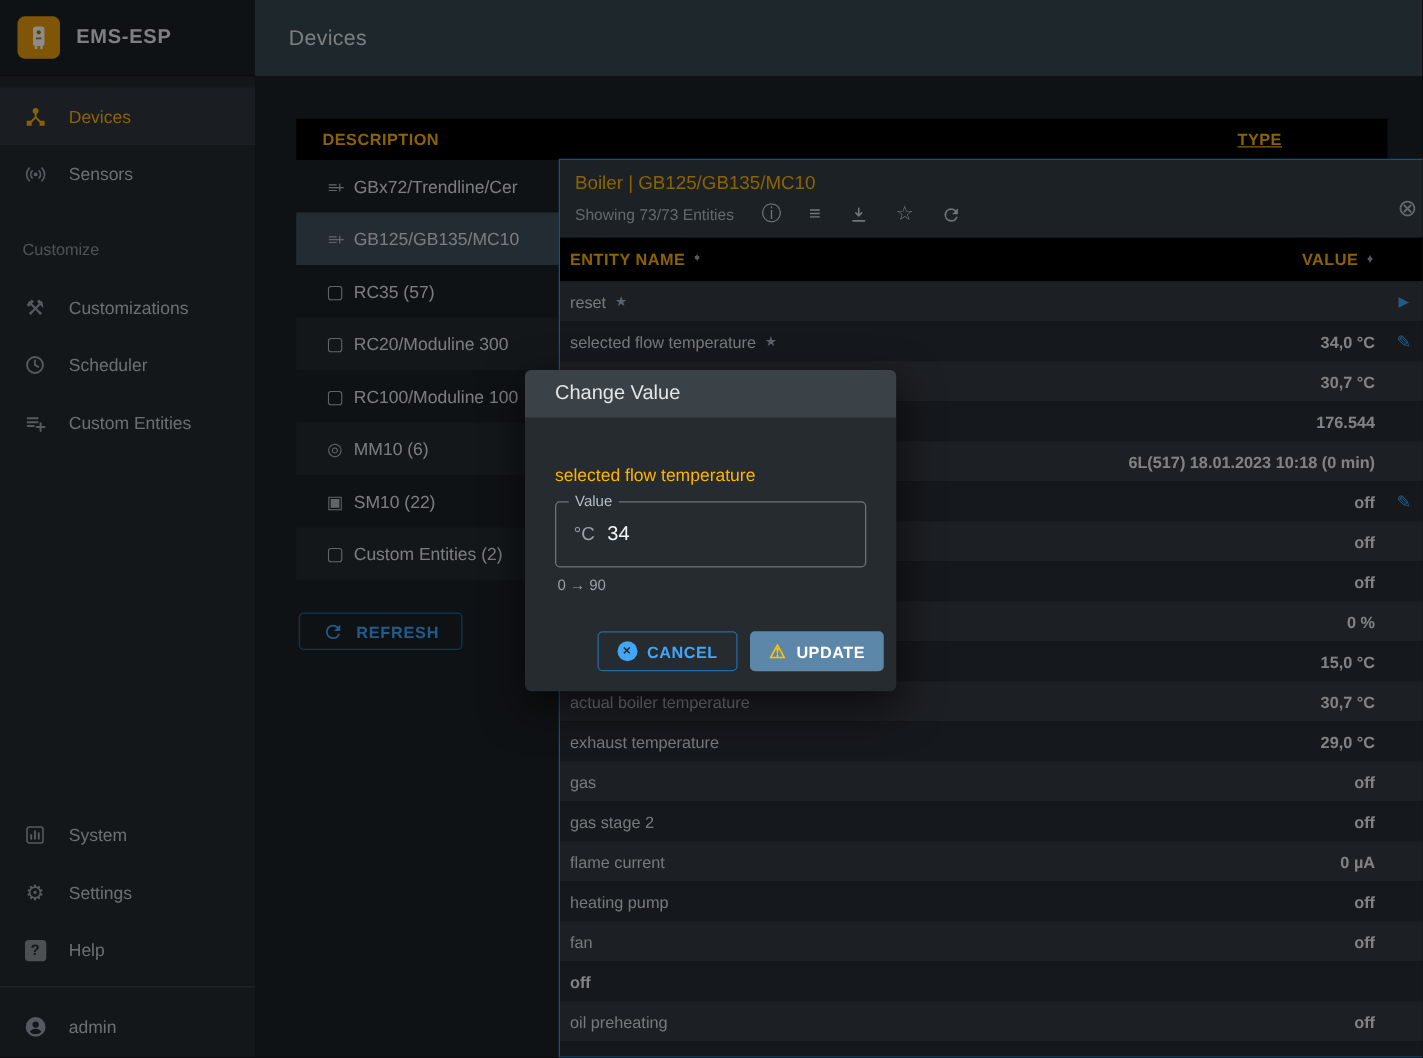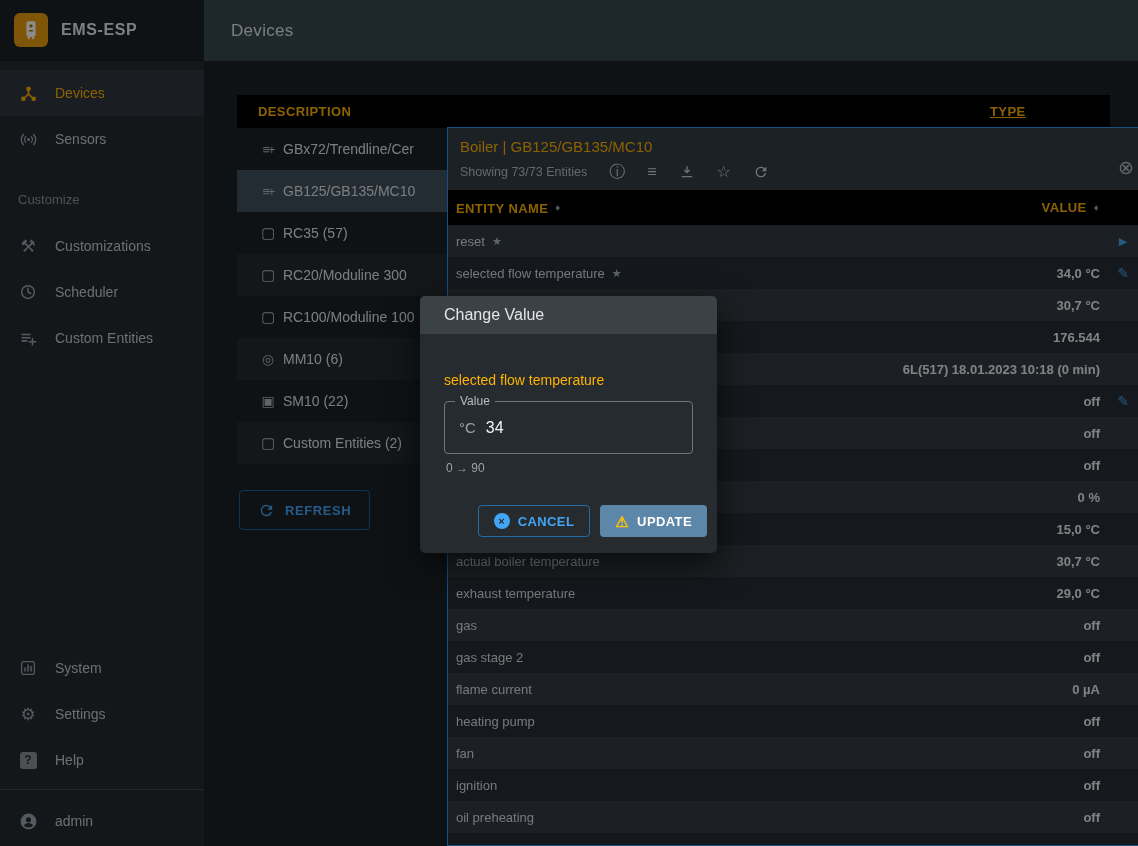--- a/index.html
+++ b/index.html
@@ -46,21 +46,21 @@
   .dt-row:nth-child(odd){background:#1d2227;}
   .dt-row:nth-child(even){background:#242a30;}
   .dt-row.selected{background:#41505c;}
   .dev-icon{width:26px;margin-left:18px;color:#aeb8bf;font-size:14px;text-align:center;flex:0 0 26px;}
   .dev-icon[data-icon="boiler"]::before{content:"≡+";letter-spacing:-2px;font-size:13px;}
   .dev-icon[data-icon="thermostat"]::before{content:"▢";font-size:15px;}
   .dev-icon[data-icon="mixer"]::before{content:"◎";font-size:14px;}
   .dev-icon[data-icon="solar"]::before{content:"▣";font-size:14px;}
   .dev-icon[data-icon="custom"]::before{content:"▢";font-size:15px;}
   .dev-name{margin-left:2px;color:#dfe3e6;font-size:14px;font-weight:500;}
-  .refresh-btn{margin:26px 0 0 2px;height:40px;display:inline-flex;align-items:center;gap:10px;
+  .refresh-btn{margin:26px 0 0 2px;height:30px;display:inline-flex;align-items:center;gap:10px;
                padding:0 18px;background:transparent;border:1px solid rgba(33,150,243,.55);
                border-radius:4px;color:#42a5f5;font-size:13px;font-weight:700;letter-spacing:.6px;
                cursor:pointer;font-family:inherit;}
   .refresh-btn svg{display:block;}
 
   
   .entity-panel{position:absolute;left:447px;top:127px;width:700px;height:719px;background:#20262c;
                 border:1px solid #2196f3;z-index:5;overflow:hidden;}
   .ep-header{background:#323c44;position:relative;}
   .ep-title{color:#ffb300;font-size:15px;padding:10px 12px 0;}
@@ -475,24 +475,20 @@
             <span>fan</span>
 
           </span>
           <span class="e-value">off</span>
           <span class="e-action">
             
             
           </span>
         </div>
         <div class="ep-row">
-          <span class="e-name">
-            <span>ignition</span>
-
-          </span>
           <span class="e-value">off</span>
           <span class="e-action">
             
             
           </span>
         </div>
         <div class="ep-row">
           <span class="e-name">
             <span>oil preheating</span>
 

